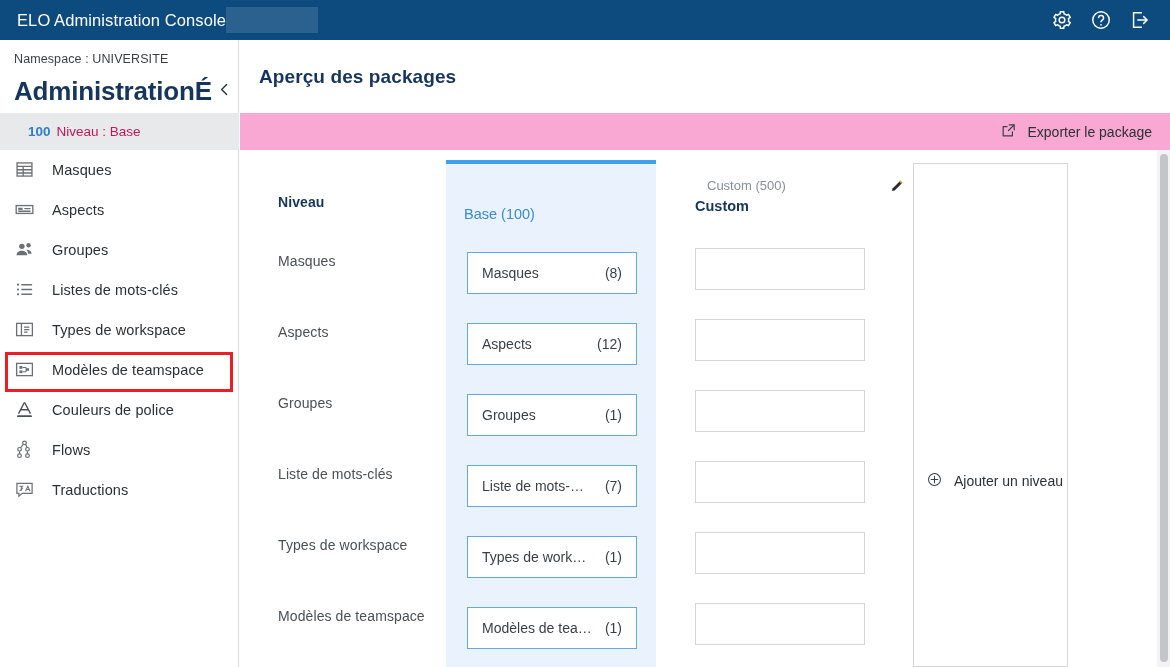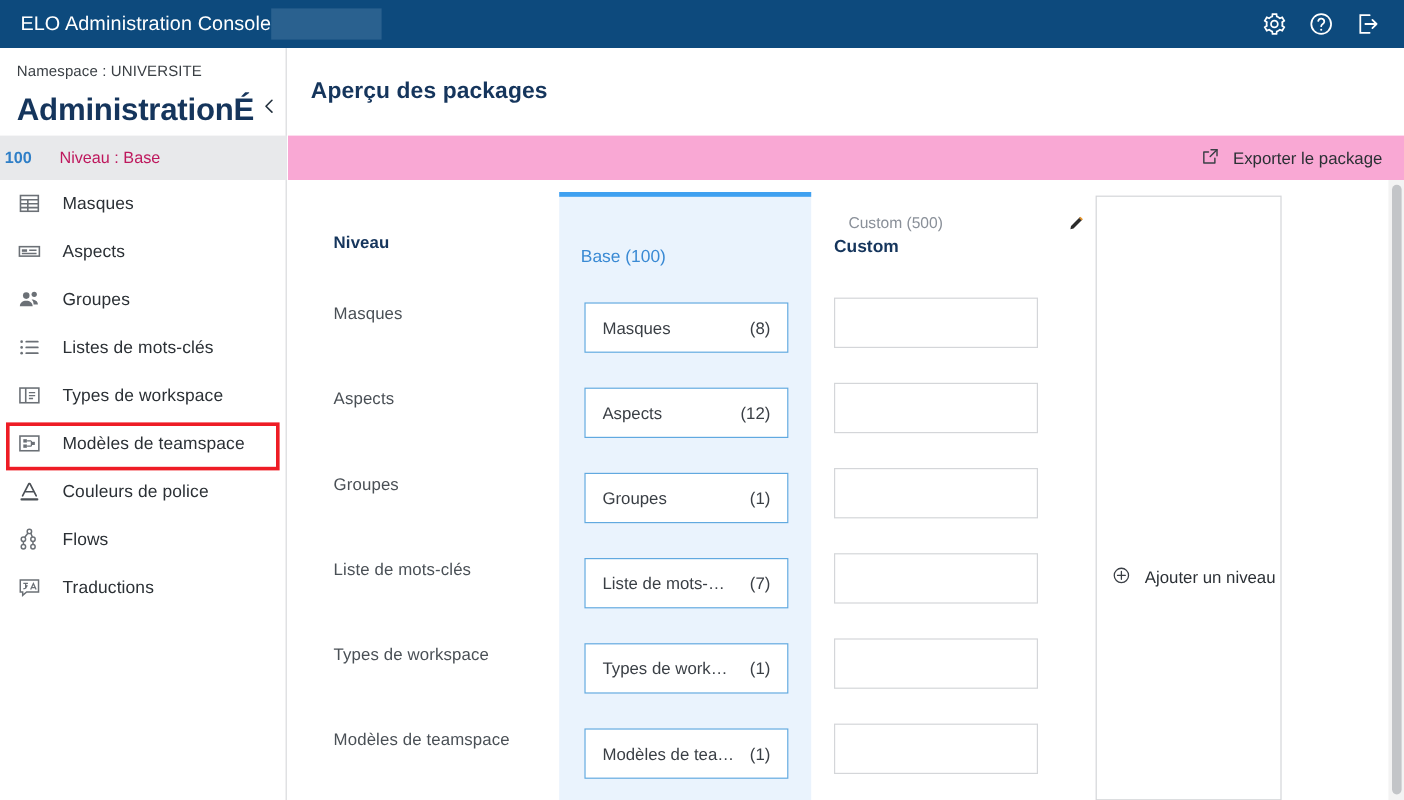--- a/index.html
+++ b/index.html
@@ -40,22 +40,22 @@
     display: flex; align-items: center; justify-content: space-between;
     padding: 6px 16px 0 14px; height: 44px;
   }
   .admin-title {
     font-size: 26px; color: #15355c; font-weight: bold; letter-spacing: -.2px;
   }
   .collapse-btn { cursor: pointer; display: block; padding: 2px 4px; }
 
   .crumbbar {
     position: absolute; left: 0; top: 73px; width: 239px; height: 37px;
-    background: #e8e9eb; display: flex; align-items: center; gap: 23px;
-    padding-left: 4px;
+    background: #e8e9eb; display: flex; align-items: center; gap: 6px;
+    padding-left: 28px;
   }
   .crumb-num { color: #2f7fc7; font-size: 13.5px; font-weight: bold; }
   .crumb-lbl { color: #be185d; font-size: 13.5px; }
 
   .navlist { position: absolute; left: 0; top: 110px; width: 239px; }
   .navitem {
     display: flex; align-items: center; height: 40px; padding-left: 14px;
     cursor: pointer; position: relative;
   }
   .navitem .nicon { width: 22px; height: 22px; flex: 0 0 22px; display: block; }
@@ -96,21 +96,21 @@
   
   .rowlabels { position: absolute; left: 38px; top: 0; width: 190px; }
   .rowlabel {
     position: absolute; font-size: 14px; color: #4a5056; letter-spacing: .1px;
     white-space: nowrap;
   }
   .rowlabel.head { color: #15355c; font-weight: bold; }
 
   
   .col-base {
-    position: absolute; left: 226px; top: 10px; width: 210px; height: 507px;
+    position: absolute; left: 206px; top: 10px; width: 210px; height: 507px;
     background: #eaf3fd; border-top: 4px solid #3fa0f0;
   }
   .col-base .coltitle {
     position: absolute; left: 18px; top: 42px;
     font-size: 14.5px; color: #3a8ad4;
   }
   .chip {
     position: absolute; left: 21px; width: 170px; height: 42px;
     background: #ffffff; border: 1px solid #61a9e0;
     display: flex; align-items: center; padding: 0 14px;

